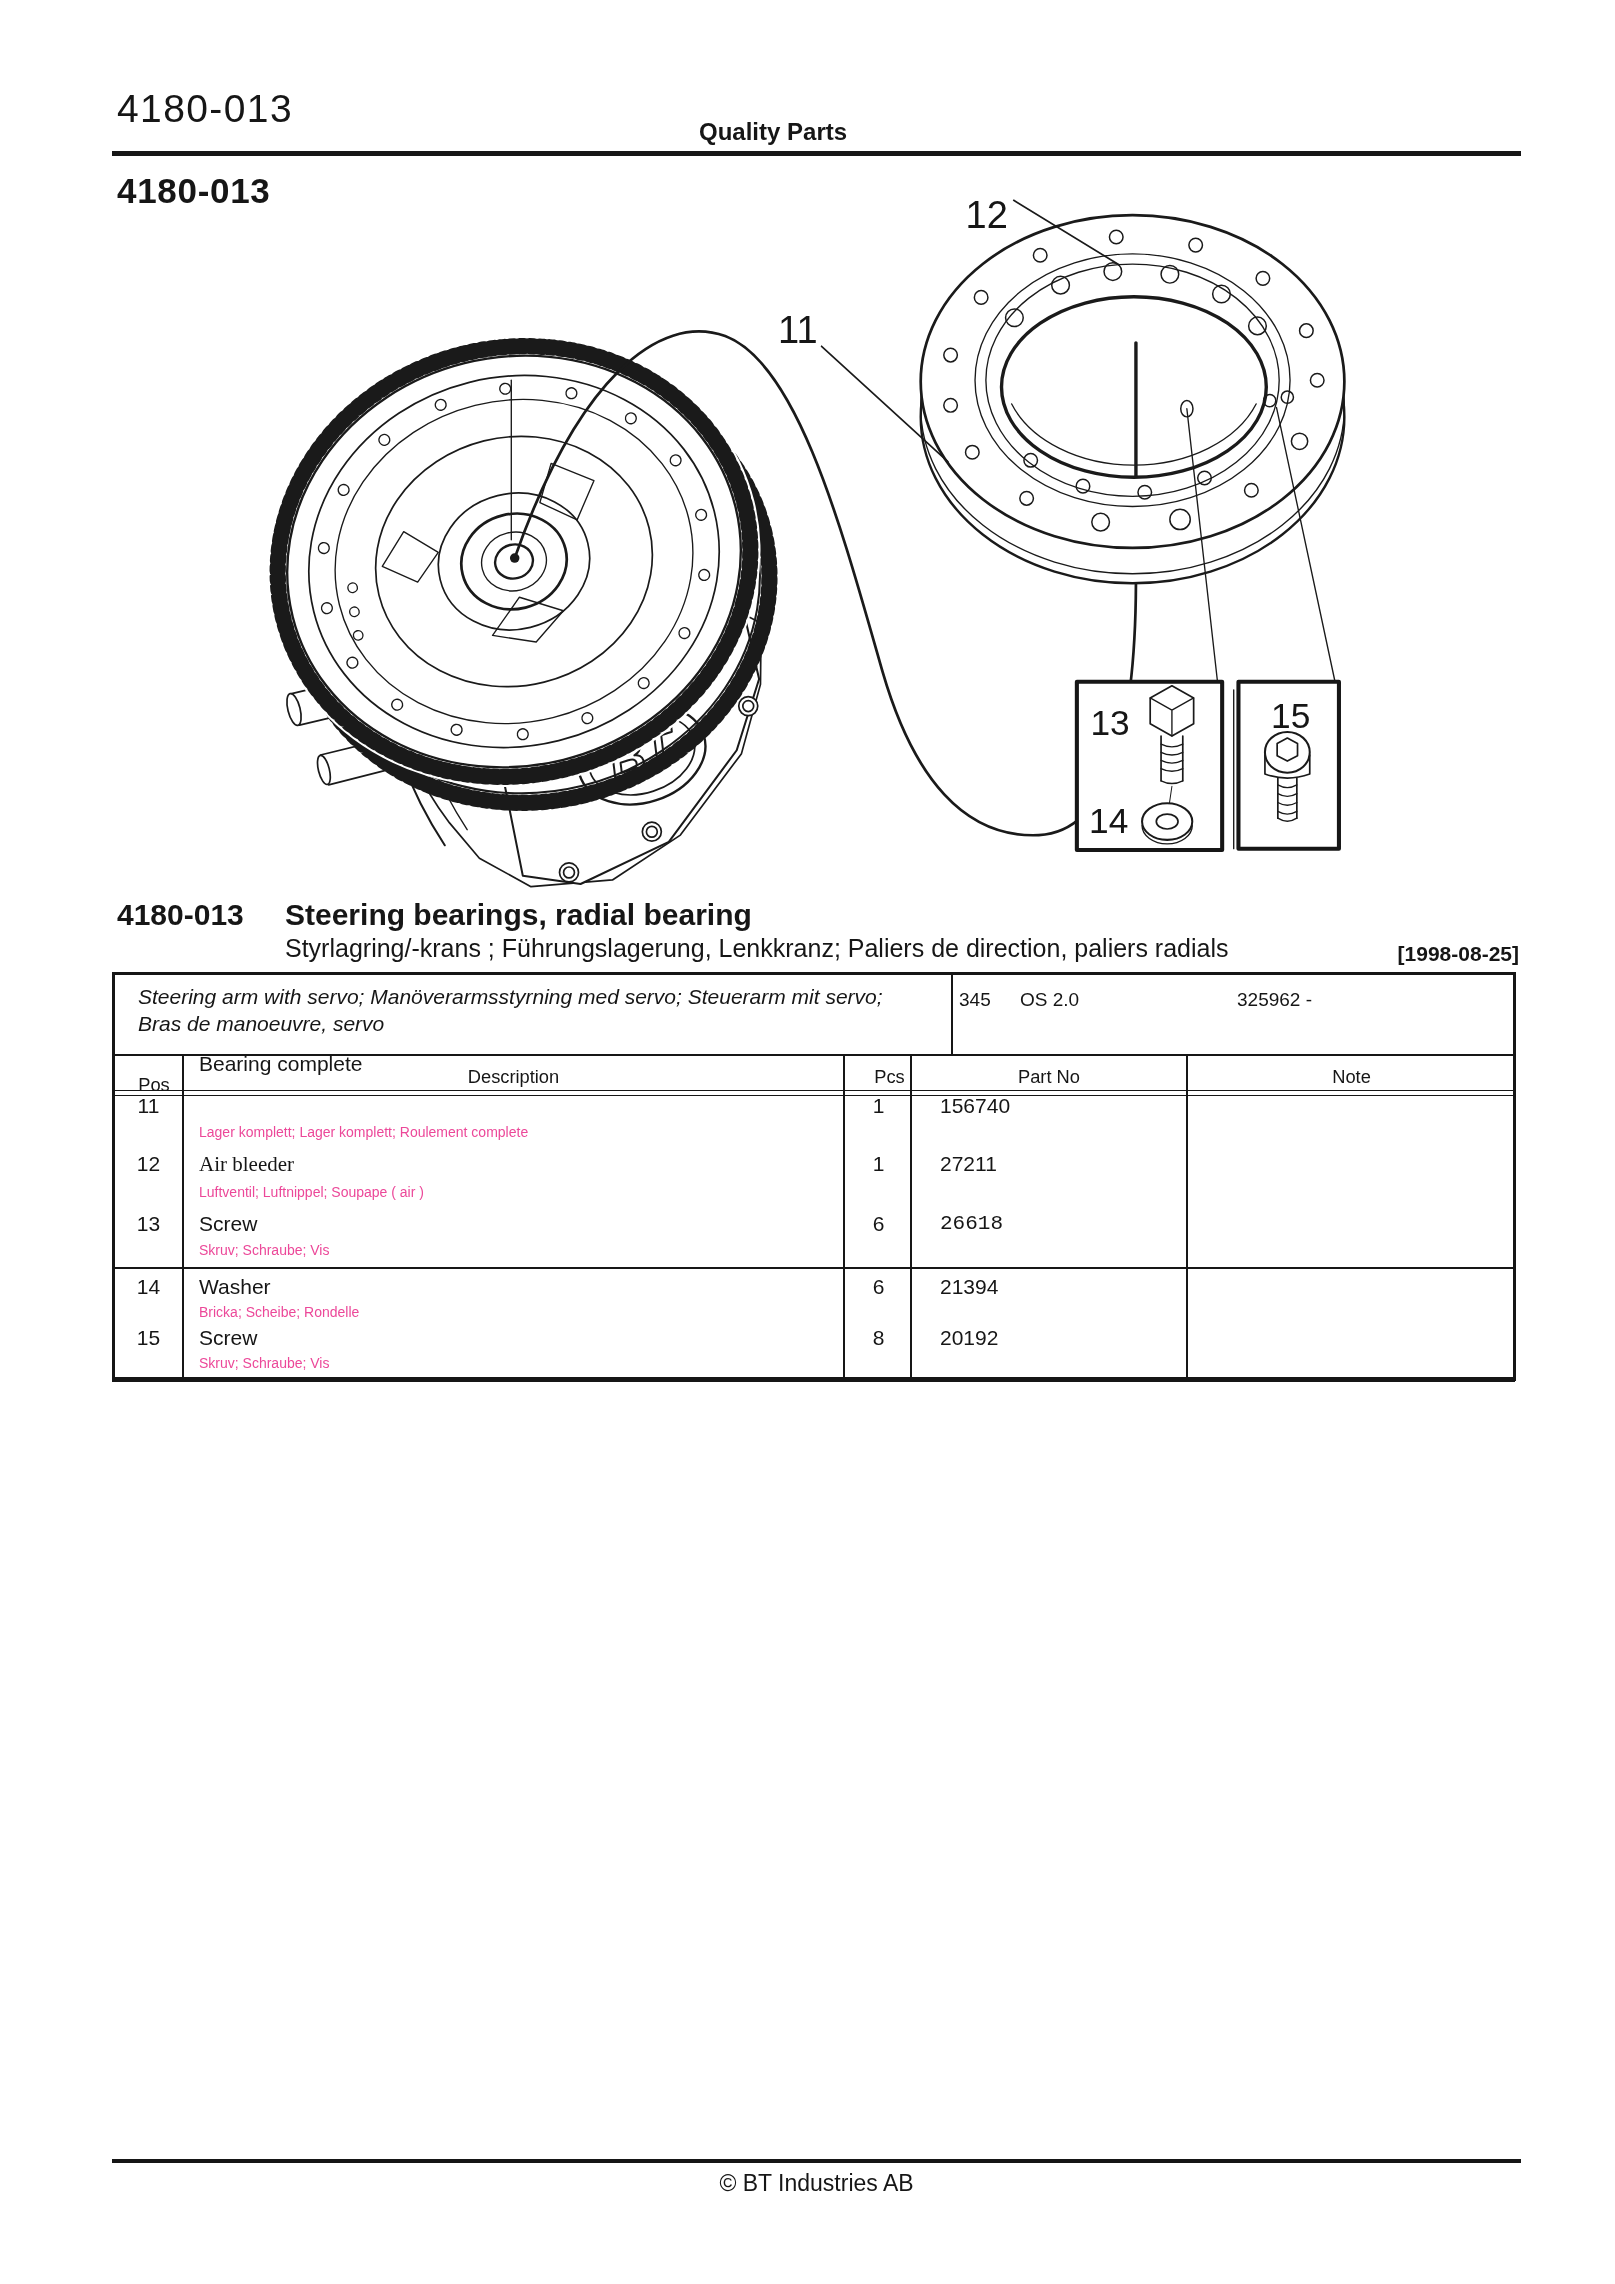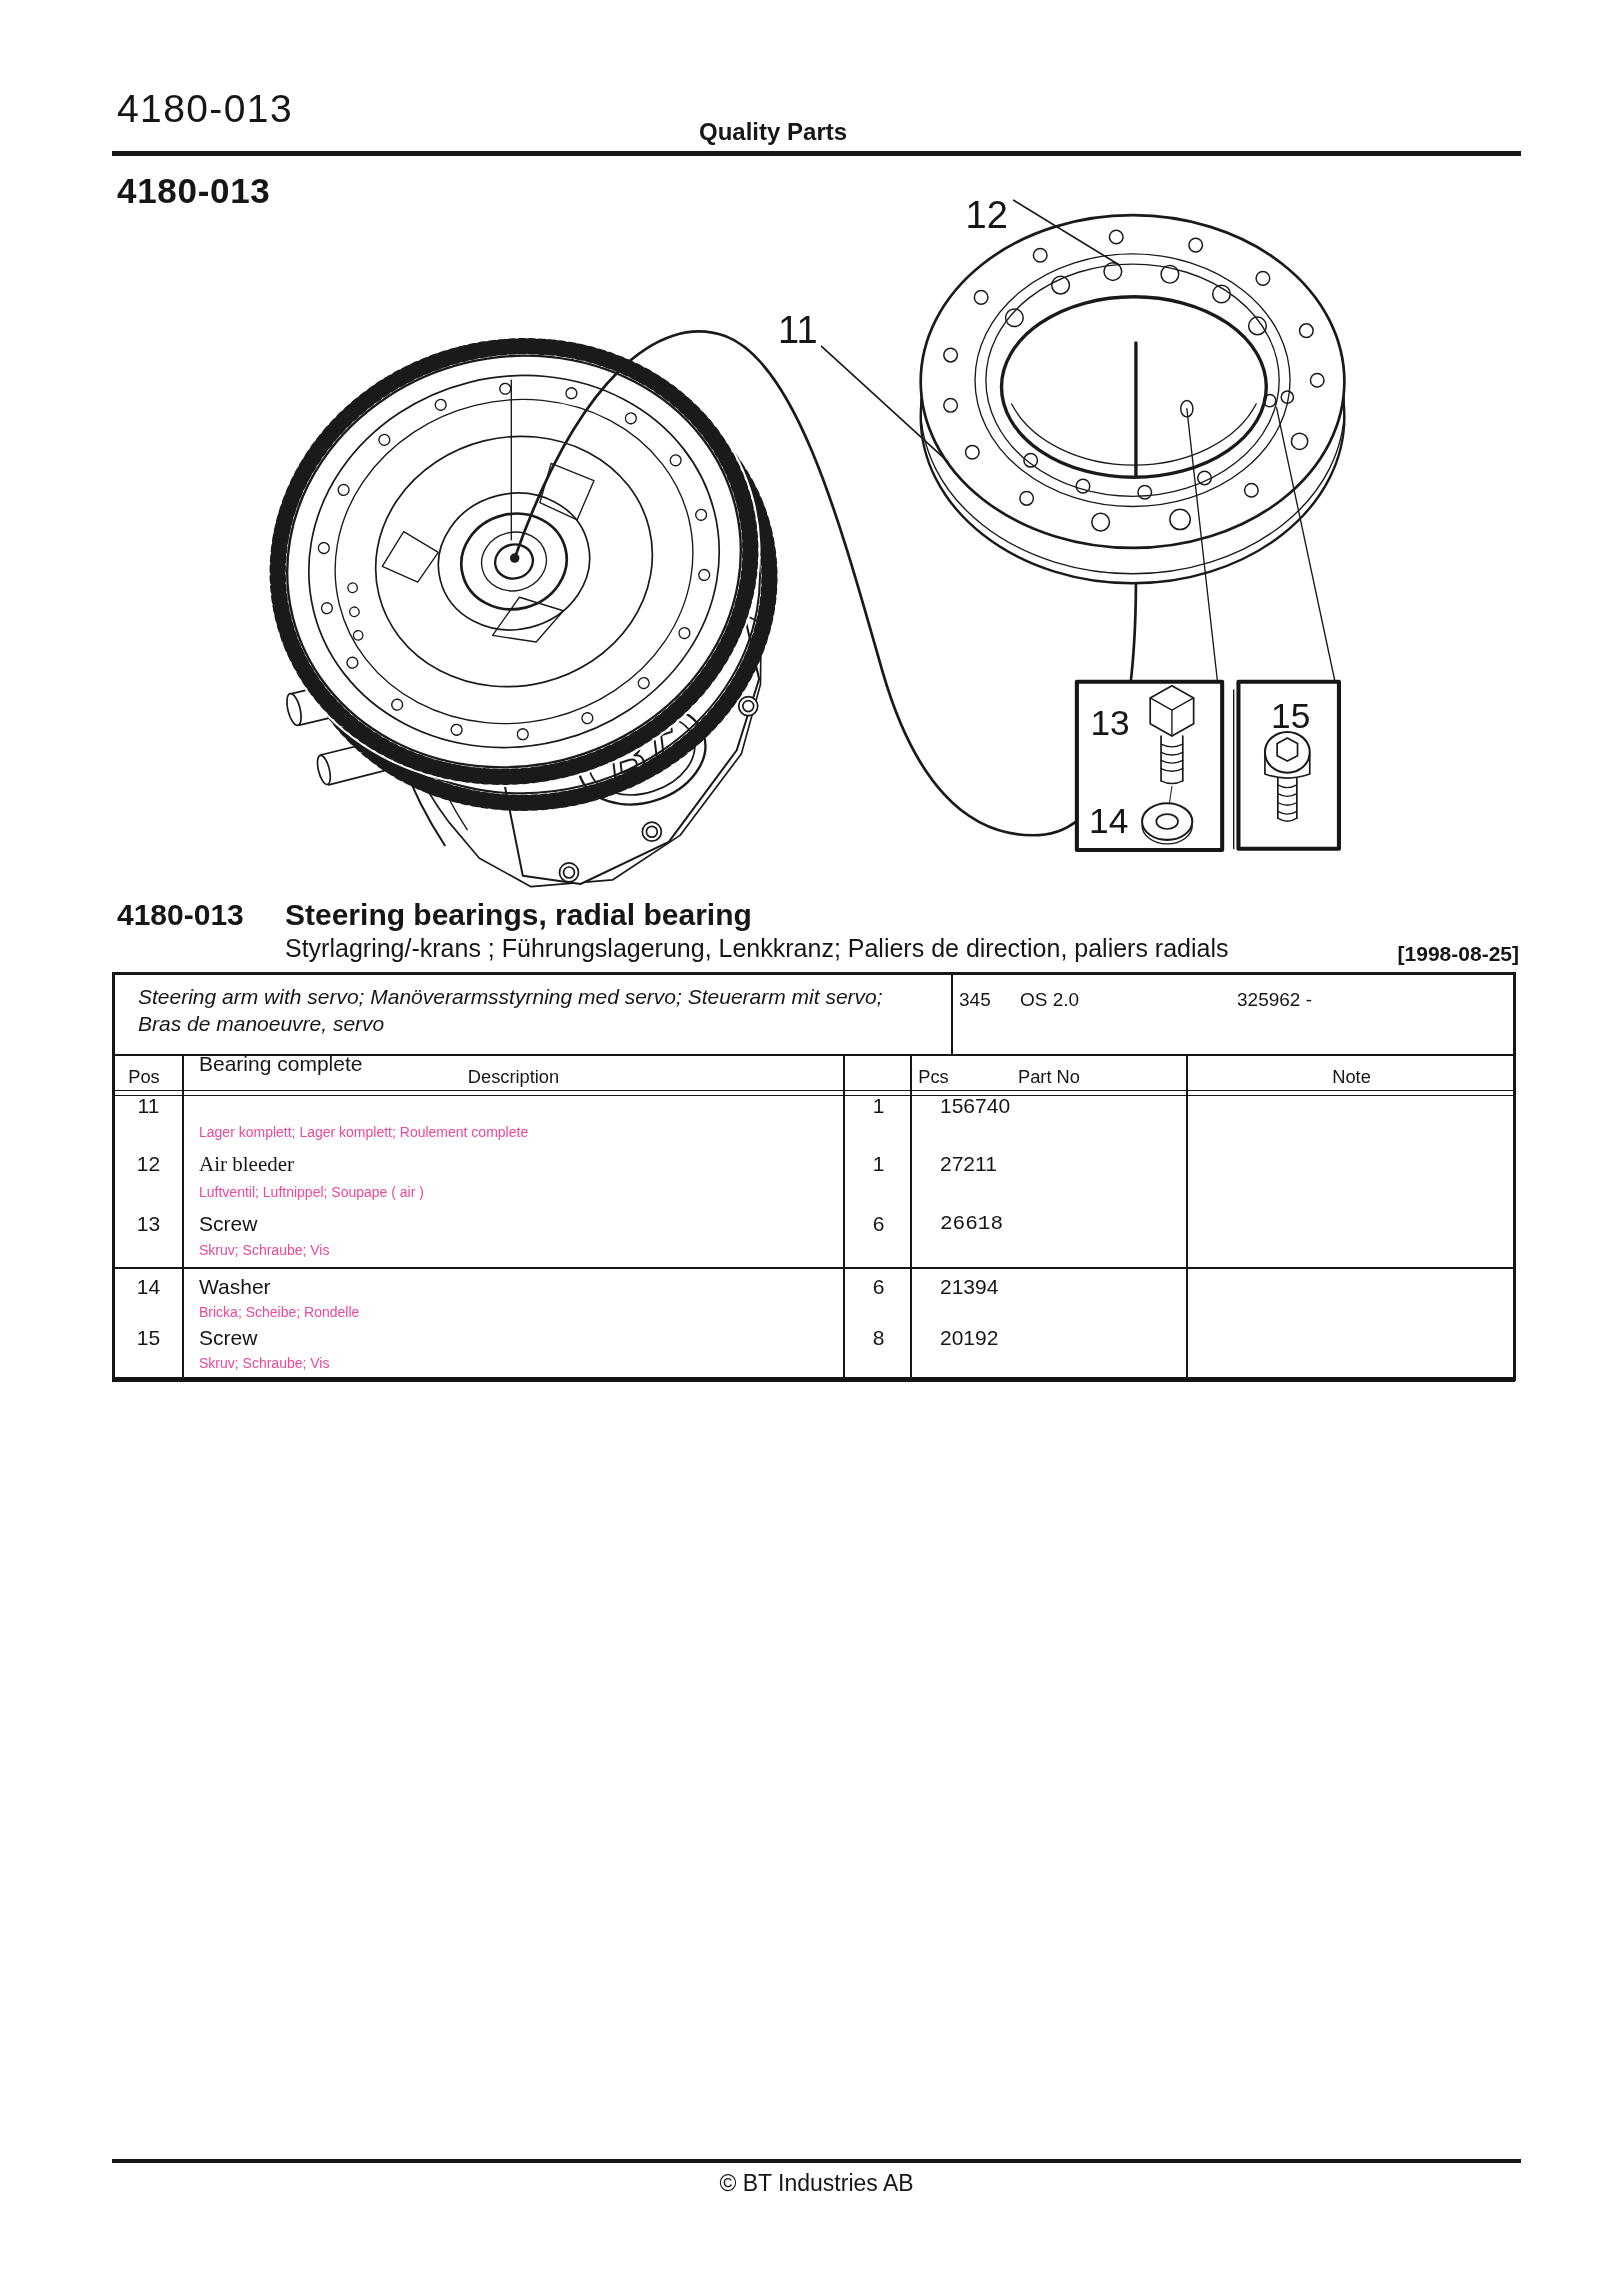--- a/index.html
+++ b/index.html
@@ -232,23 +232,23 @@
     <div class="rule" style="left:182px;top:1054px;width:2px;height:323px;"></div>
     <div class="rule" style="left:843px;top:1054px;width:2px;height:323px;"></div>
     <div class="rule" style="left:910px;top:1054px;width:2px;height:323px;"></div>
     <div class="rule" style="left:1186px;top:1054px;width:2px;height:323px;"></div>
 
     <div class="abs variant-desc">Steering arm with servo; Manöverarmsstyrning med servo; Steuerarm mit servo; Bras de manoeuvre, servo</div>
     <div class="abs variant-meta" style="left:959px;">345</div>
     <div class="abs variant-meta" style="left:1020px;">OS 2.0</div>
     <div class="abs variant-meta" style="left:1237px;">325962 -</div>
 
-    <div class="abs colhead" style="left:115px;width:58px;">Pos</div>
+    <div class="abs colhead" style="left:125px;width:58px;margin-top:8px;">Pos</div>
     <div class="abs colhead" style="left:185px;width:657px;">Description</div>
-    <div class="abs colhead" style="left:846px;width:87px;margin-left:44px;">Pcs</div>
+    <div class="abs colhead" style="left:846px;width:87px;">Pcs</div>
     <div class="abs colhead" style="left:913px;width:272px;">Part No</div>
     <div class="abs colhead" style="left:1189px;width:325px;">Note</div>
 
     <div>
       <div class="abs cell-pos" style="top:1094px;">11</div>
       <div class="abs cell-desc" style="top:1036px;margin-top:16px;">Bearing complete</div>
       <div class="abs cell-sub" style="top:1124px;">Lager komplett; Lager komplett; Roulement complete</div>
       <div class="abs cell-pcs" style="top:1094px;">1</div>
       <div class="abs cell-part" style="top:1094px;">156740</div>
     </div>

